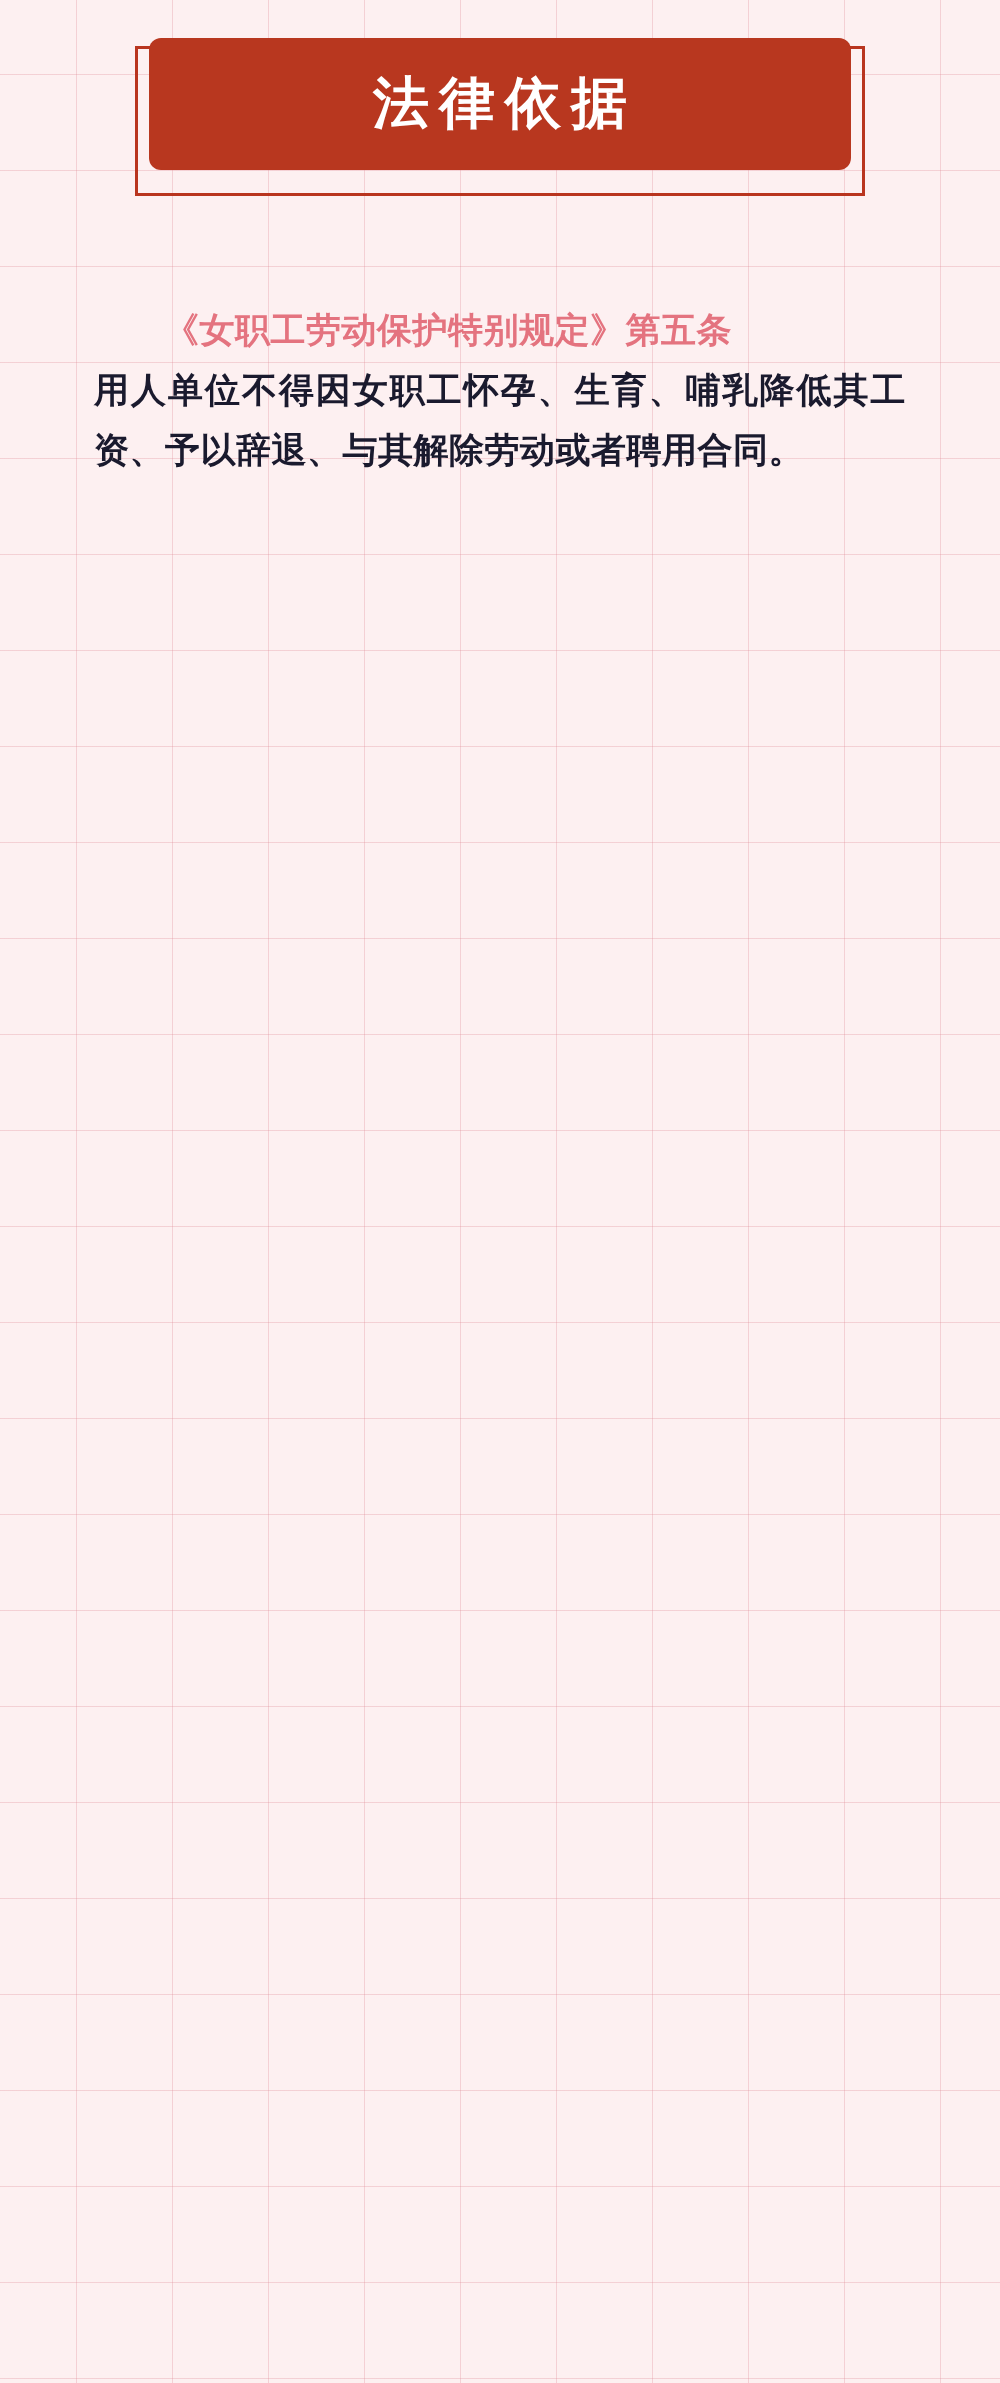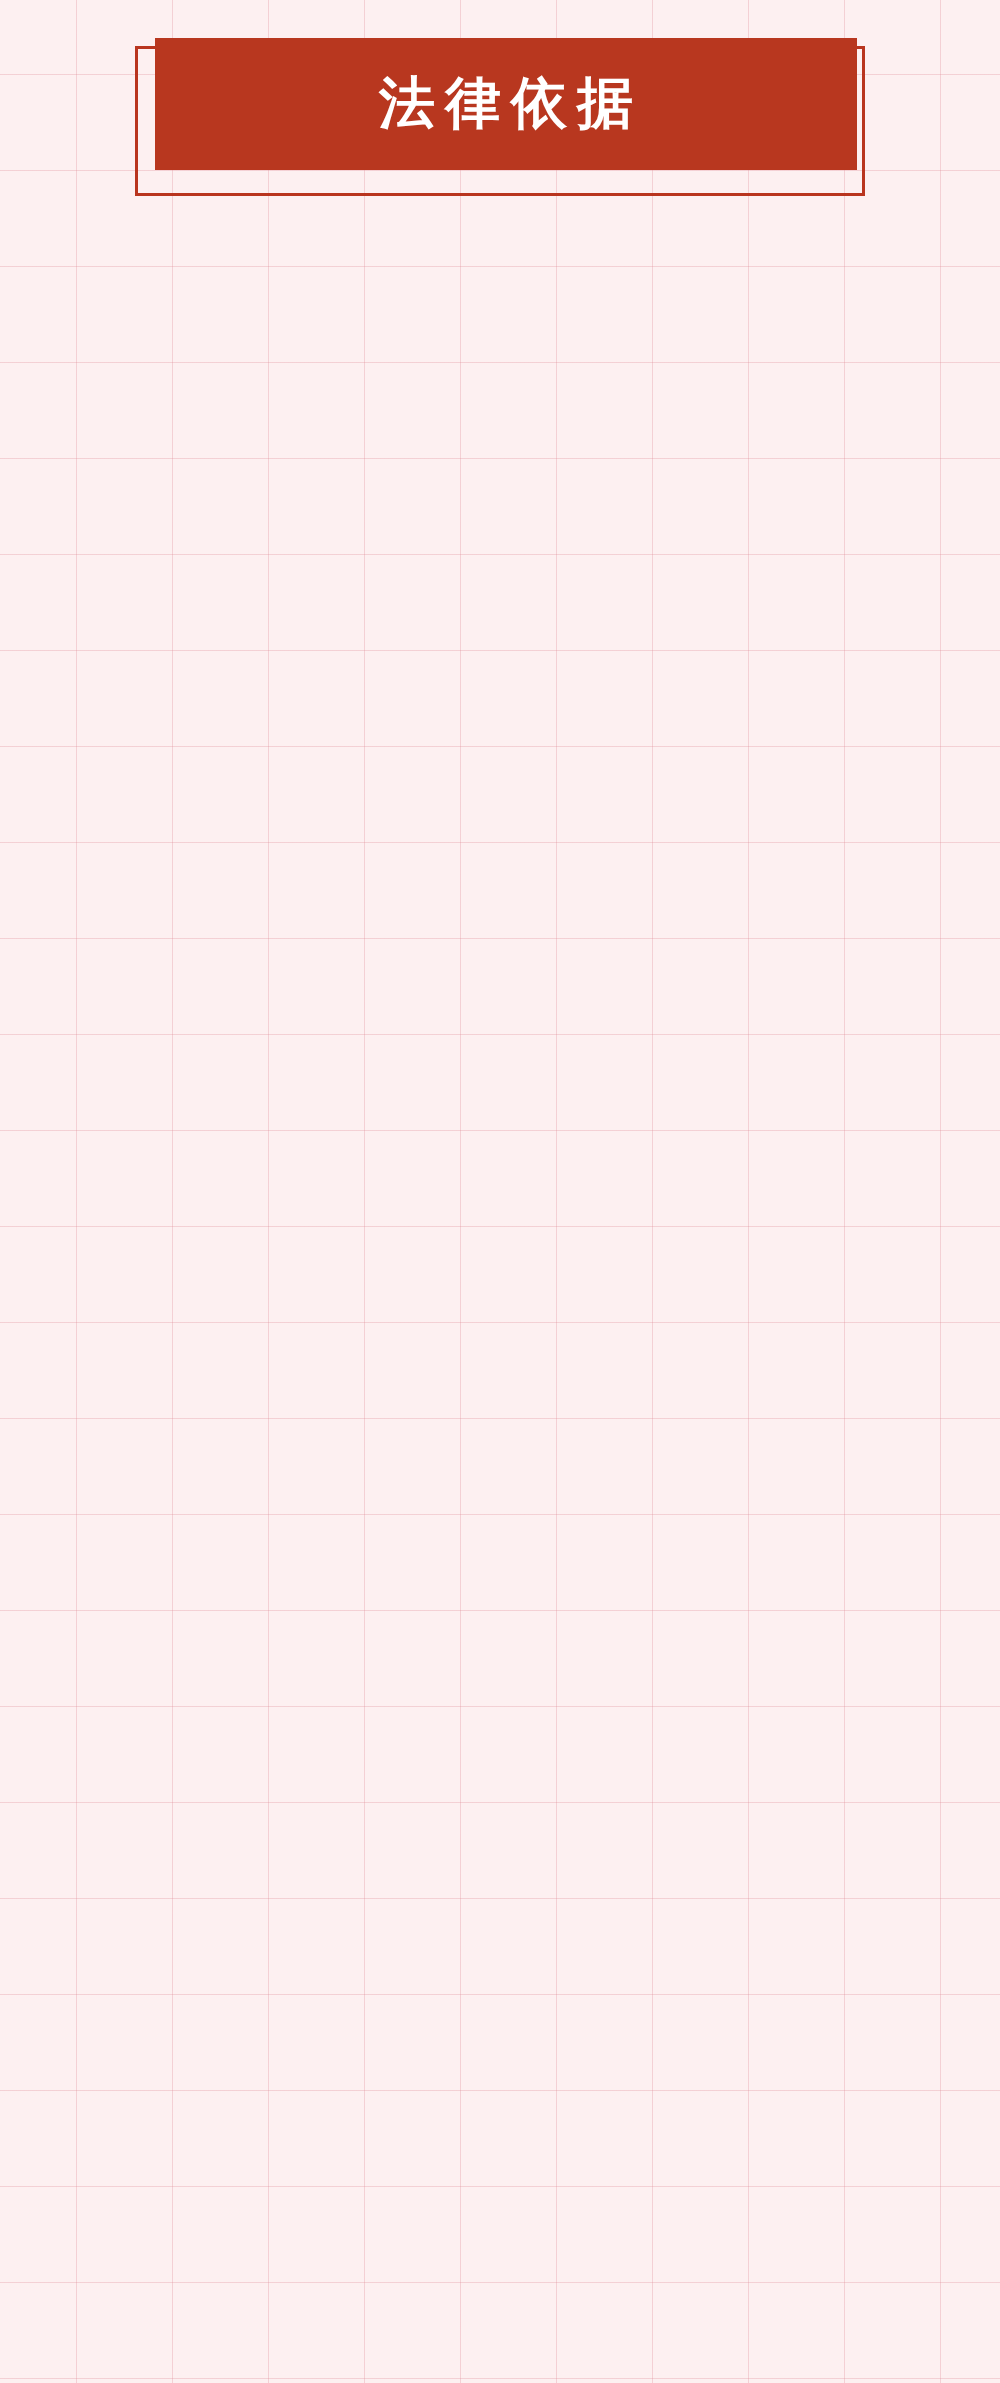--- a/index.html
+++ b/index.html
@@ -47,28 +47,29 @@
     position: absolute;
     left: 0;
     top: 0;
     width: 730px;
     height: 150px;
     border: 3px solid #b9351f;
     box-sizing: border-box;
   }
   .banner-fill {
     position: absolute;
-    left: 20px;
+    left: 14px;
     top: -8px;
     width: 702px;
     height: 132px;
     background: #b8371f;
     display: flex;
     align-items: center;
     justify-content: center;
+    border-radius: 12px;
   }
   .banner-title {
     color: #ffffff;
     font-size: 56px;
     font-weight: bold;
     letter-spacing: 10px;
     text-indent: 10px;
     font-family: "Liberation Sans", sans-serif;
   }
 
@@ -111,21 +112,22 @@
   <div class="banner-wrap">
     <div class="banner-outline"></div>
     <div class="banner-fill">
       <span class="banner-title">法律依据</span>
     </div>
   </div>
 
   <div class="content">
 
     <p class="para indent">
-      <br>
+      <span class="law-ref">《女职工劳动保护特别规定》第五条</span><br>
+      <span>用人单位不得因女职工怀孕、生育、哺乳降低其工资、予以辞退、与其解除劳动或者聘用合同。</span>
     </p>
 
     <div class="para-spacer"></div>
 
 
 
   </div>
 </div>
 
 </body></html>

